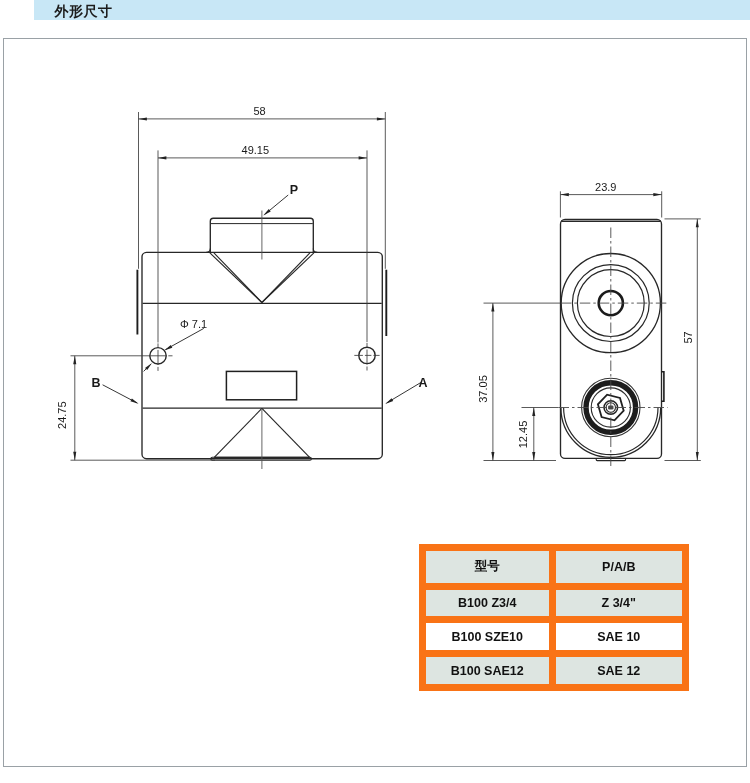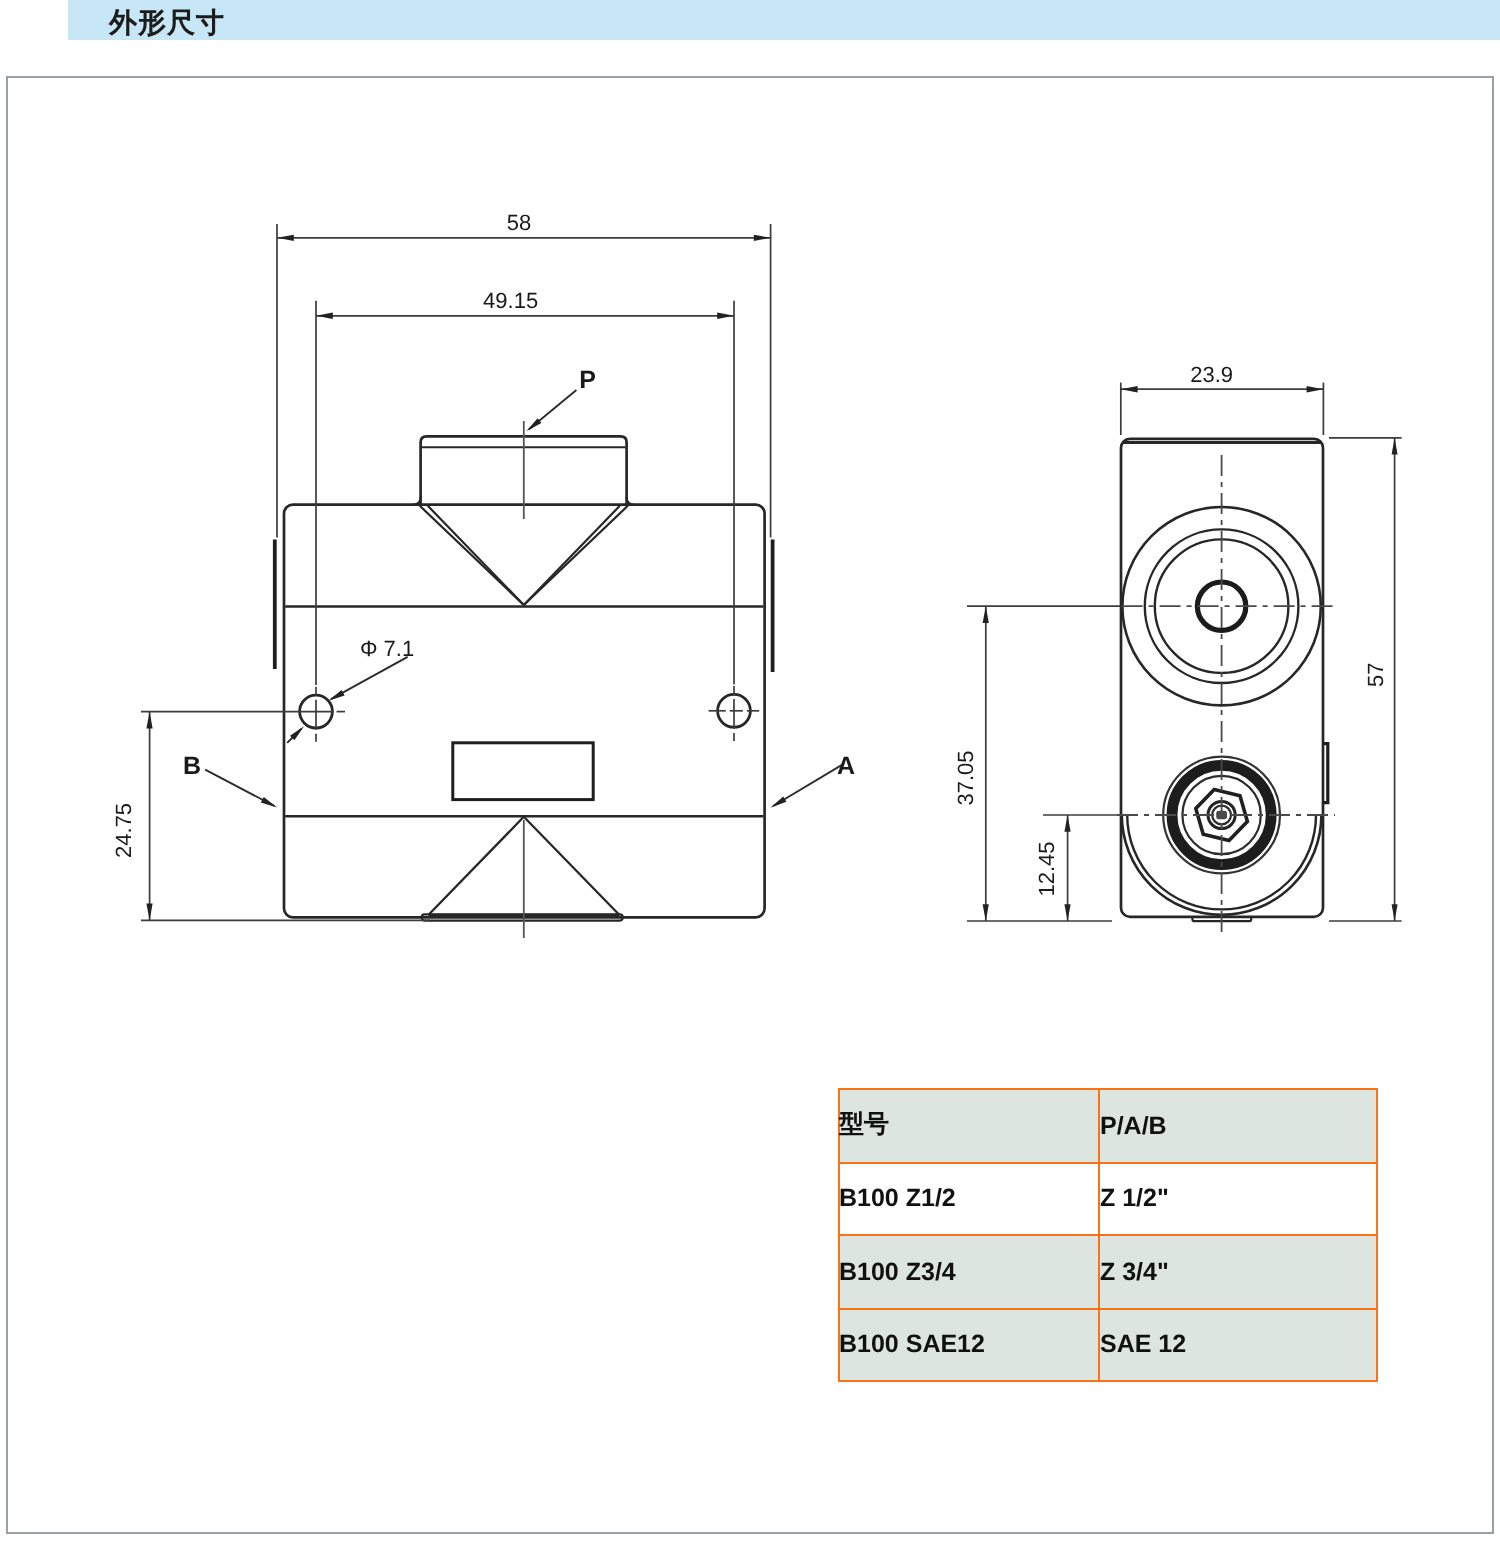--- a/index.html
+++ b/index.html
@@ -6,21 +6,21 @@
 #bar{position:absolute;left:1.5px;top:0;width:745px;height:19.5px;background:#c8e7f6;margin-left:32px;}
 #bar span{position:absolute;left:21px;top:2.5px;font-family:"Liberation Sans",sans-serif;
  font-size:14px;font-weight:bold;color:#1c1c1c;letter-spacing:0.5px;}
 #box{position:absolute;left:3px;top:38px;width:743.5px;height:729px;border:1px solid #9aa1a6;background:#fff;}
 svg{position:absolute;left:0;top:0;}
 svg text{font-family:"Liberation Sans",sans-serif;fill:#1a1a1a;}
 svg text.tb{font-weight:bold;}
 table{position:absolute;left:418.5px;top:544px;width:270px;height:147px;border-collapse:collapse;
  font-family:"Liberation Sans",sans-serif;font-size:12.5px;font-weight:bold;color:#111;
  border:1.5px solid #333;}
-td{border:1px solid #f97316;padding:0;height:21px;}
+td{border:7px solid #f97316;text-align:center;padding:0;height:21px;}
 td:first-child{width:130.5px;}
 tr.t td{background:#dde5e1;}
 </style></head>
 <body>
 <div id="box"></div>
 <div id="bar">
     <span>外形尺寸</span>
   </div>
 <svg width="750" height="783" viewBox="0 0 750 783">
 <rect x="142" y="252.3" width="240.3" height="206.4" rx="4.5" fill="none" stroke="#272727" stroke-width="1.35"></rect>
@@ -130,25 +130,25 @@
 <text x="691.6" y="337.4" class="tt" font-size="11" text-anchor="middle" transform="rotate(-90 691.6 337.4)">57</text>
 <text x="486.5" y="389.0" class="tt" font-size="11" text-anchor="middle" transform="rotate(-90 486.5 389.0)">37.05</text>
 <text x="527.2" y="434.5" class="tt" font-size="11" text-anchor="middle" transform="rotate(-90 527.2 434.5)">12.45</text>
 </svg>
 <table>
     <tbody>
 <tr class="t">
         <td>型号</td>
         <td>P/A/B</td>
       </tr>
-<tr>
-        <td>B100 Z1/2</td>
-        <td>Z 1/2"</td>
-      </tr>
 <tr class="t">
         <td>B100 Z3/4</td>
         <td>Z 3/4"</td>
+      </tr>
+<tr>
+        <td>B100 SZE10</td>
+        <td>SAE 10</td>
       </tr>
 <tr class="t">
         <td>B100 SAE12</td>
         <td>SAE 12</td>
       </tr>
 </tbody>
   </table>
 </body></html>

